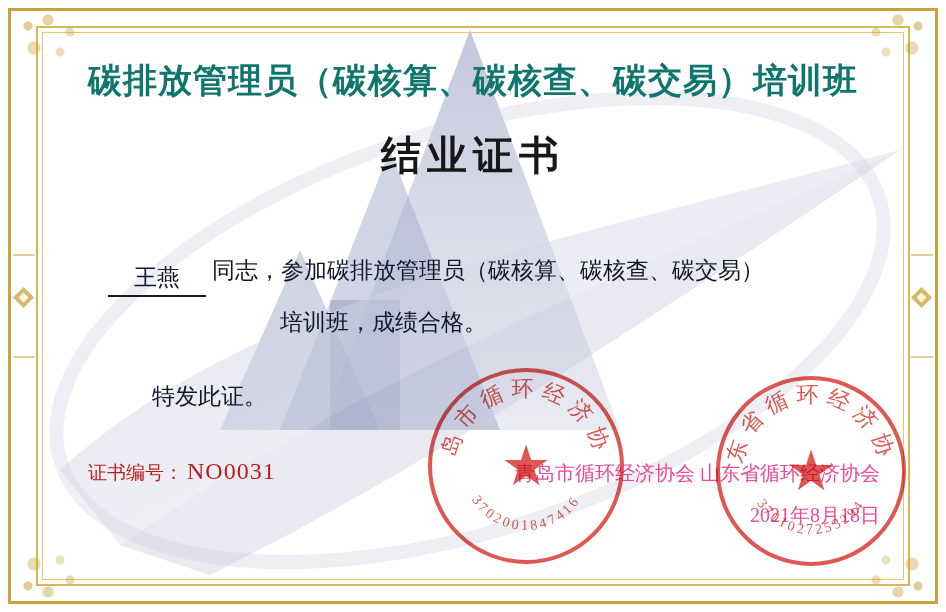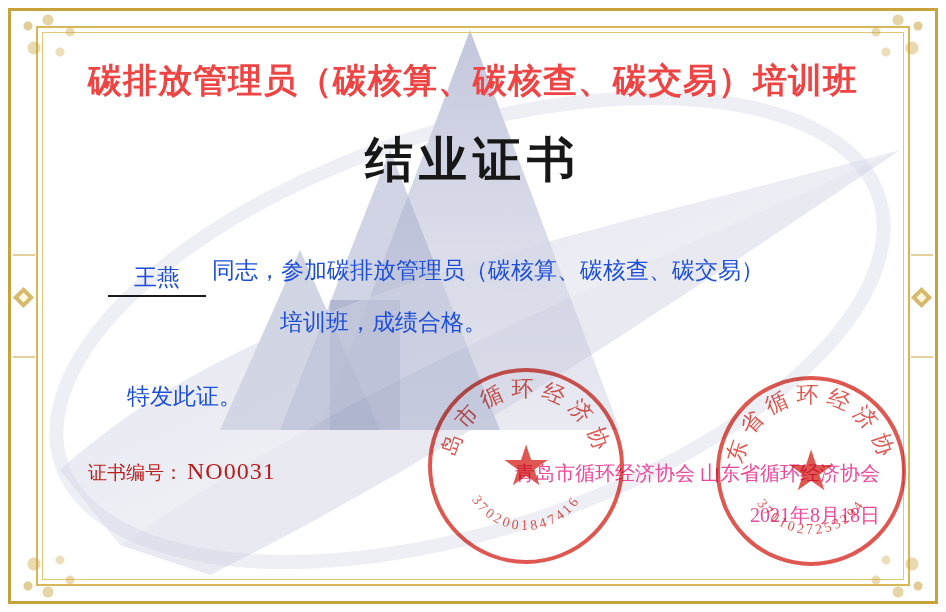--- a/index.html
+++ b/index.html
@@ -92,40 +92,40 @@
 
   
   .title-main {
     position: absolute;
     left: 0; top: 58px;
     width: 946px;
     text-align: center;
     font-size: 34px;
     font-weight: bold;
     letter-spacing: 1px;
-    color: #ef4444;
+    color: #0f766e;
     font-family: "Liberation Serif", "DejaVu Serif", serif;
   }
   .title-sub {
     position: absolute;
     left: 0; top: 128px;
     width: 946px;
     text-align: center;
-    font-size: 48px;
+    font-size: 40px;
     font-weight: bold;
     letter-spacing: 6px;
     color: #171717;
   }
 
   .body-block {
     position: absolute;
     left: 92px;
     top: 245px;
     width: 770px;
-    color: #1d4ed8;
+    color: #0f172a;
     font-size: 23px;
     line-height: 52px;
   }
   .line1 {
     display: flex;
     align-items: flex-end;
     white-space: nowrap;
   }
   .name {
     display: inline-block;
@@ -135,21 +135,21 @@
     padding: 0 6px 2px 6px;
     margin: 0 6px 0 16px;
     font-size: 23px;
     line-height: 30px;
   }
   .line2 {
     margin-left: 188px;
   }
   .line3 {
     margin-top: 22px;
-    margin-left: 35px;
+    margin-left: 60px;
   }
 
   .cert-no {
     position: absolute;
     left: 88px;
     top: 458px;
     font-size: 20px;
     color: #b91c1c;
     display: flex;
     align-items: baseline;

